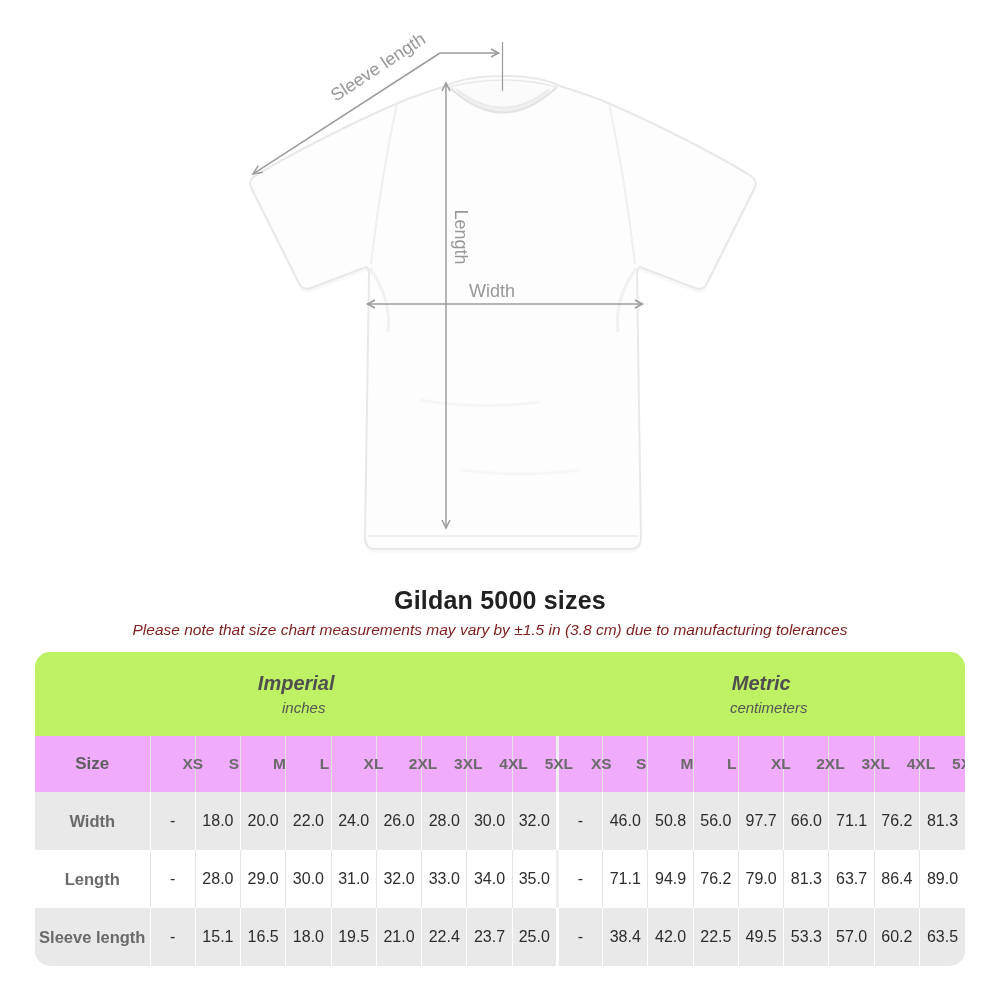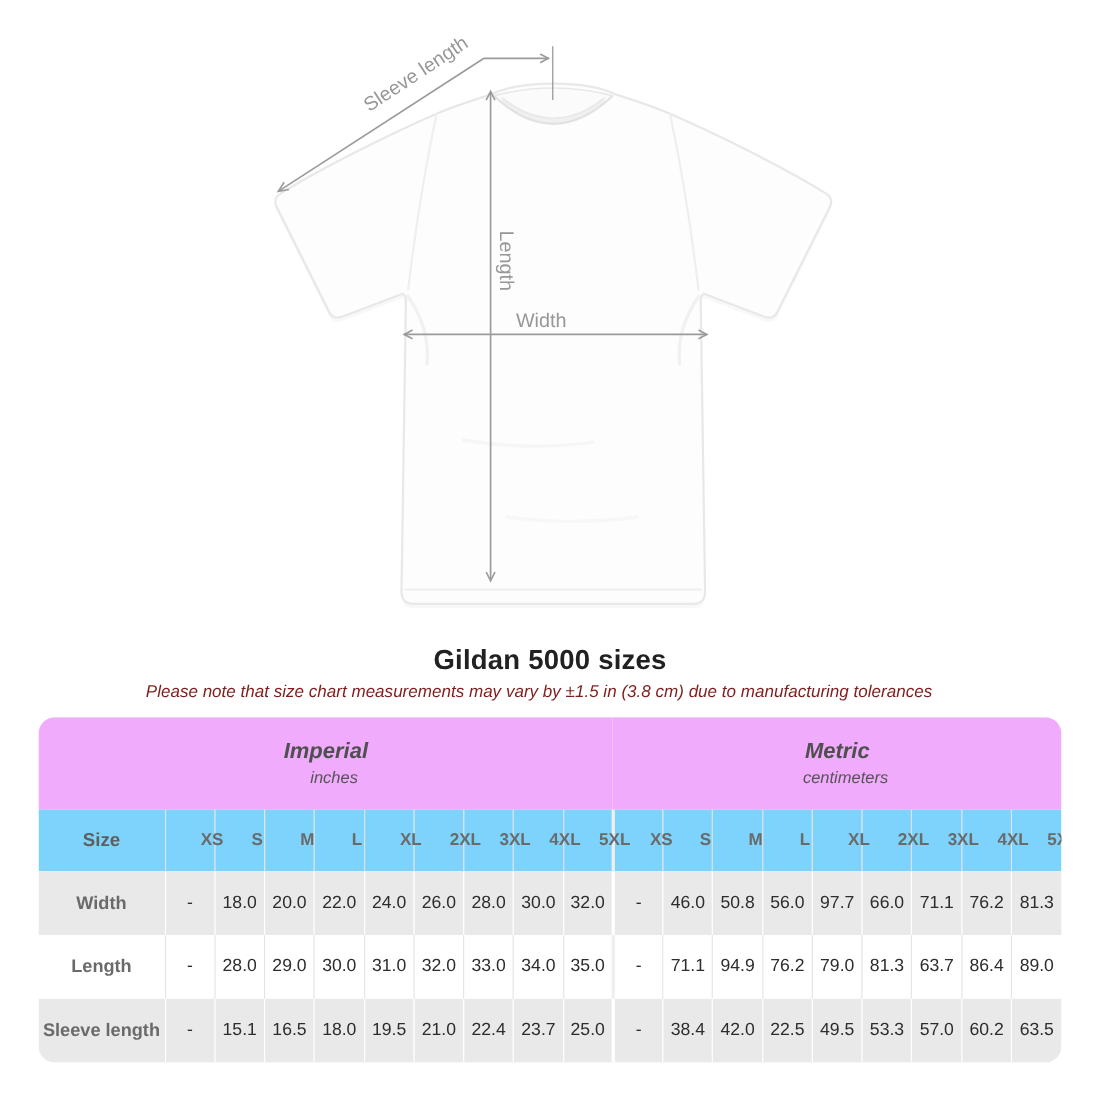--- a/index.html
+++ b/index.html
@@ -18,25 +18,25 @@
     text-align:center; font-style:italic; font-size:15.5px; color:#7f1d1d;
   }
 
   .table-wrap {
     position:absolute; left:35px; top:652px; width:930px;
     border-radius:15px; overflow:hidden; background:#ffffff;
   }
   table.size-table { width:100%; border-collapse:collapse; table-layout:fixed; }
   .size-table th, .size-table td { padding:0; vertical-align:middle; }
 
-  tr.group-row th { height:84px; background:#f0abfc; text-align:center; }
+  tr.group-row th { height:84px; background:#bef264; text-align:center; }
   .group-label { display:block; font-style:italic; font-weight:700; font-size:20px; color:#4f4f4f; }
   .group-sub   { display:block; font-style:italic; font-weight:400; font-size:15px; color:#555555; margin-top:4px;margin-left:15px; }
 
-  tr.size-row { height:56px; background:#7dd3fc; }
+  tr.size-row { height:56px; background:#f0abfc; }
   th.corner-size { font-size:17px; font-weight:700; color:#5e5e5e; text-align:center; }
   th.size-code { font-size:15.5px; font-weight:700; color:#6a6a6a; text-align:center;
                  border-left:1px solid #e4e4e4;padding-left:32px; }
 
   tr.data-row { height:58px; }
   tr.zebra { background:#e9e9e9; }
   tr.plain { background:#ffffff; }
   th.row-label { font-size:16.5px; font-weight:700; color:#6a6a6a; text-align:center; }
   td.val { font-size:16px; font-weight:400; color:#2d2d2d; text-align:center; }
   tr.plain td.val { border-left:1px solid #e4e4e4; }

